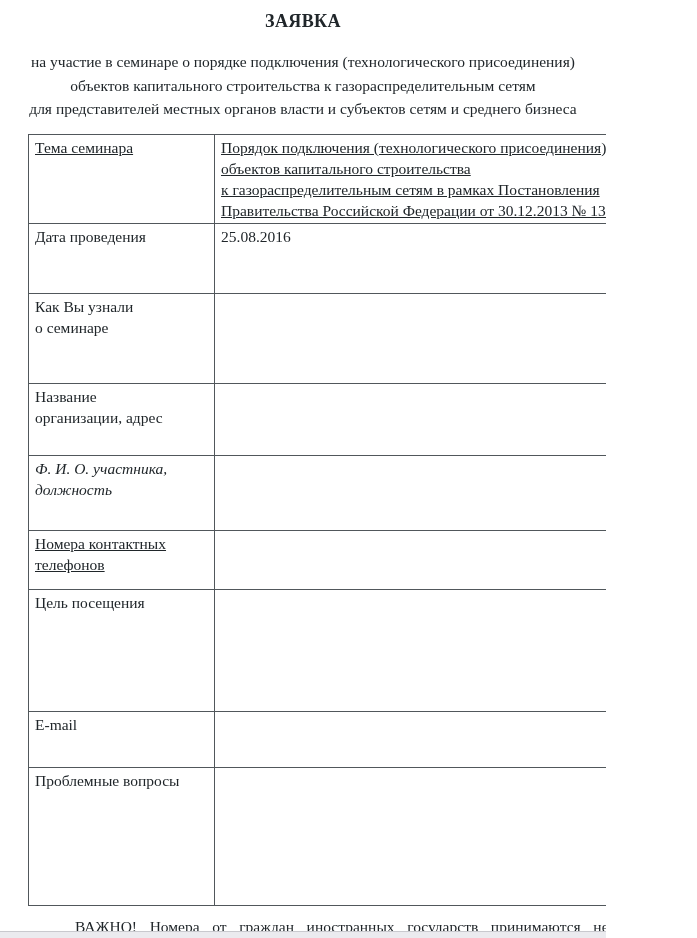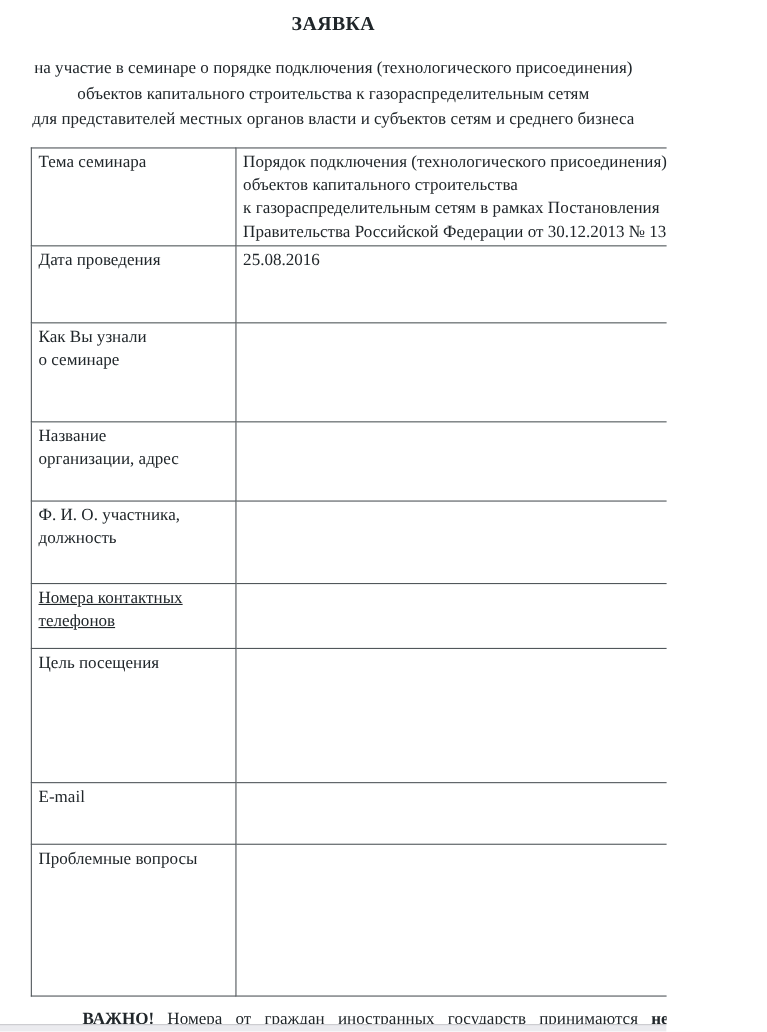--- a/index.html
+++ b/index.html
@@ -40,25 +40,25 @@
     border: 1px solid #51575b;
     vertical-align: top;
     padding: 2px 8px 2px 6px;
     font-size: 15.5px;
     line-height: 21px;
     white-space: pre-line;
     overflow: hidden;
   }
   td.label-cell { width: 171px; }
   td.value-cell { width: 452px; }
-  .row-0 td { height: 77px; }
+  .row-0 td { height: 77px; text-decoration: underline; }
   .row-1 td { height: 65px; }
   .row-2 td { height: 85px; }
   .row-3 td { height: 67px; }
-  .row-4 td { height: 70px; }
+  .row-4 td { height: 70px; font-style: italic; }
   .row-5 td { height: 54px; text-decoration: underline; }
   .row-6 td { height: 51px; }
   .row-7 td { height: 117px; }
   .row-8 td { height: 133px; }
   .footer-note {
     margin: 9px 24px 0 28px;
     width: 645px;
     font-size: 15.5px;
     line-height: 23px;
   }
@@ -72,21 +72,21 @@
   }
   .bottom-strip {
     position: absolute;
     left: 0;
     right: 0;
     bottom: 0;
     height: 6px;
     background: #ebebef;
     border-top: 1px solid #c9c9ce;
   }
-  b { font-weight: bold; margin-top: 46px; }
+  b { font-weight: normal; margin-top: 46px; }
 </style>
 </head>
 <body>
 
 <div class="page">
 
   <div class="doc-title">ЗАЯВКА</div>
 
   <div class="doc-subtitle">
     <div>на участие в семинаре о порядке подключения (технологического присоединения)</div>

